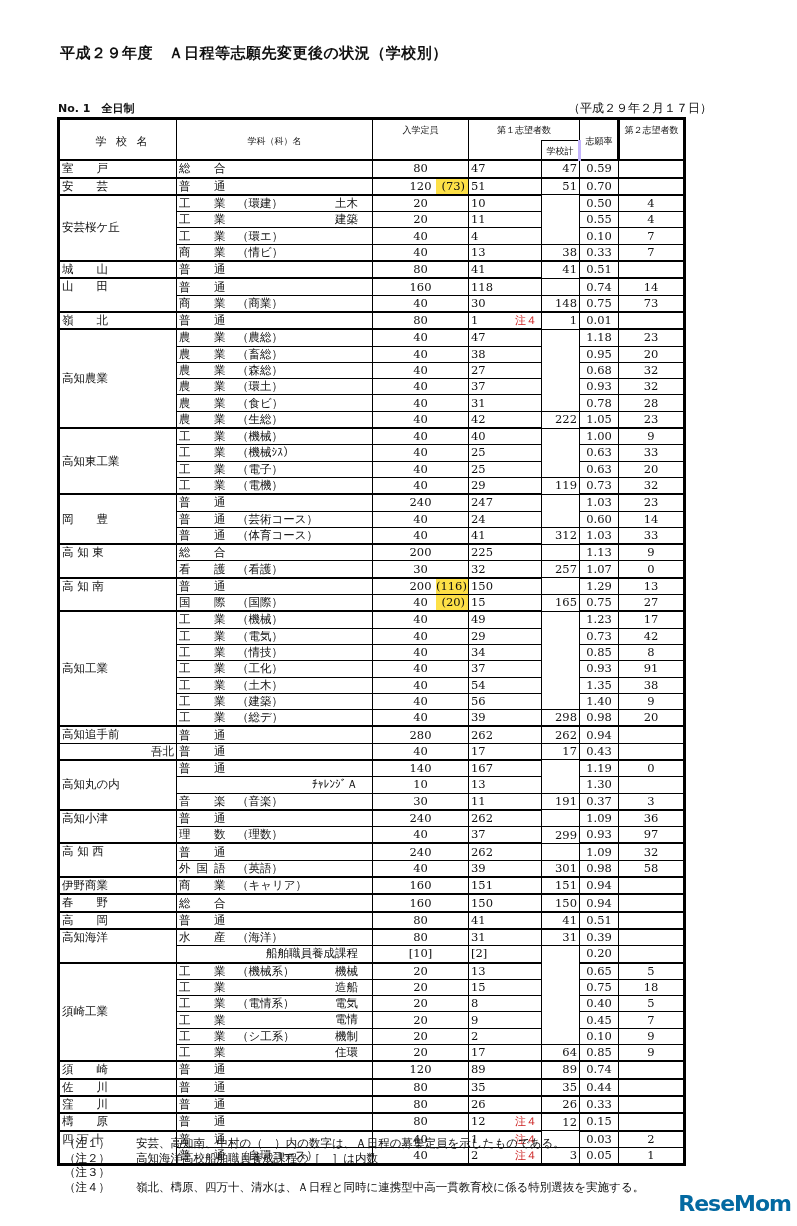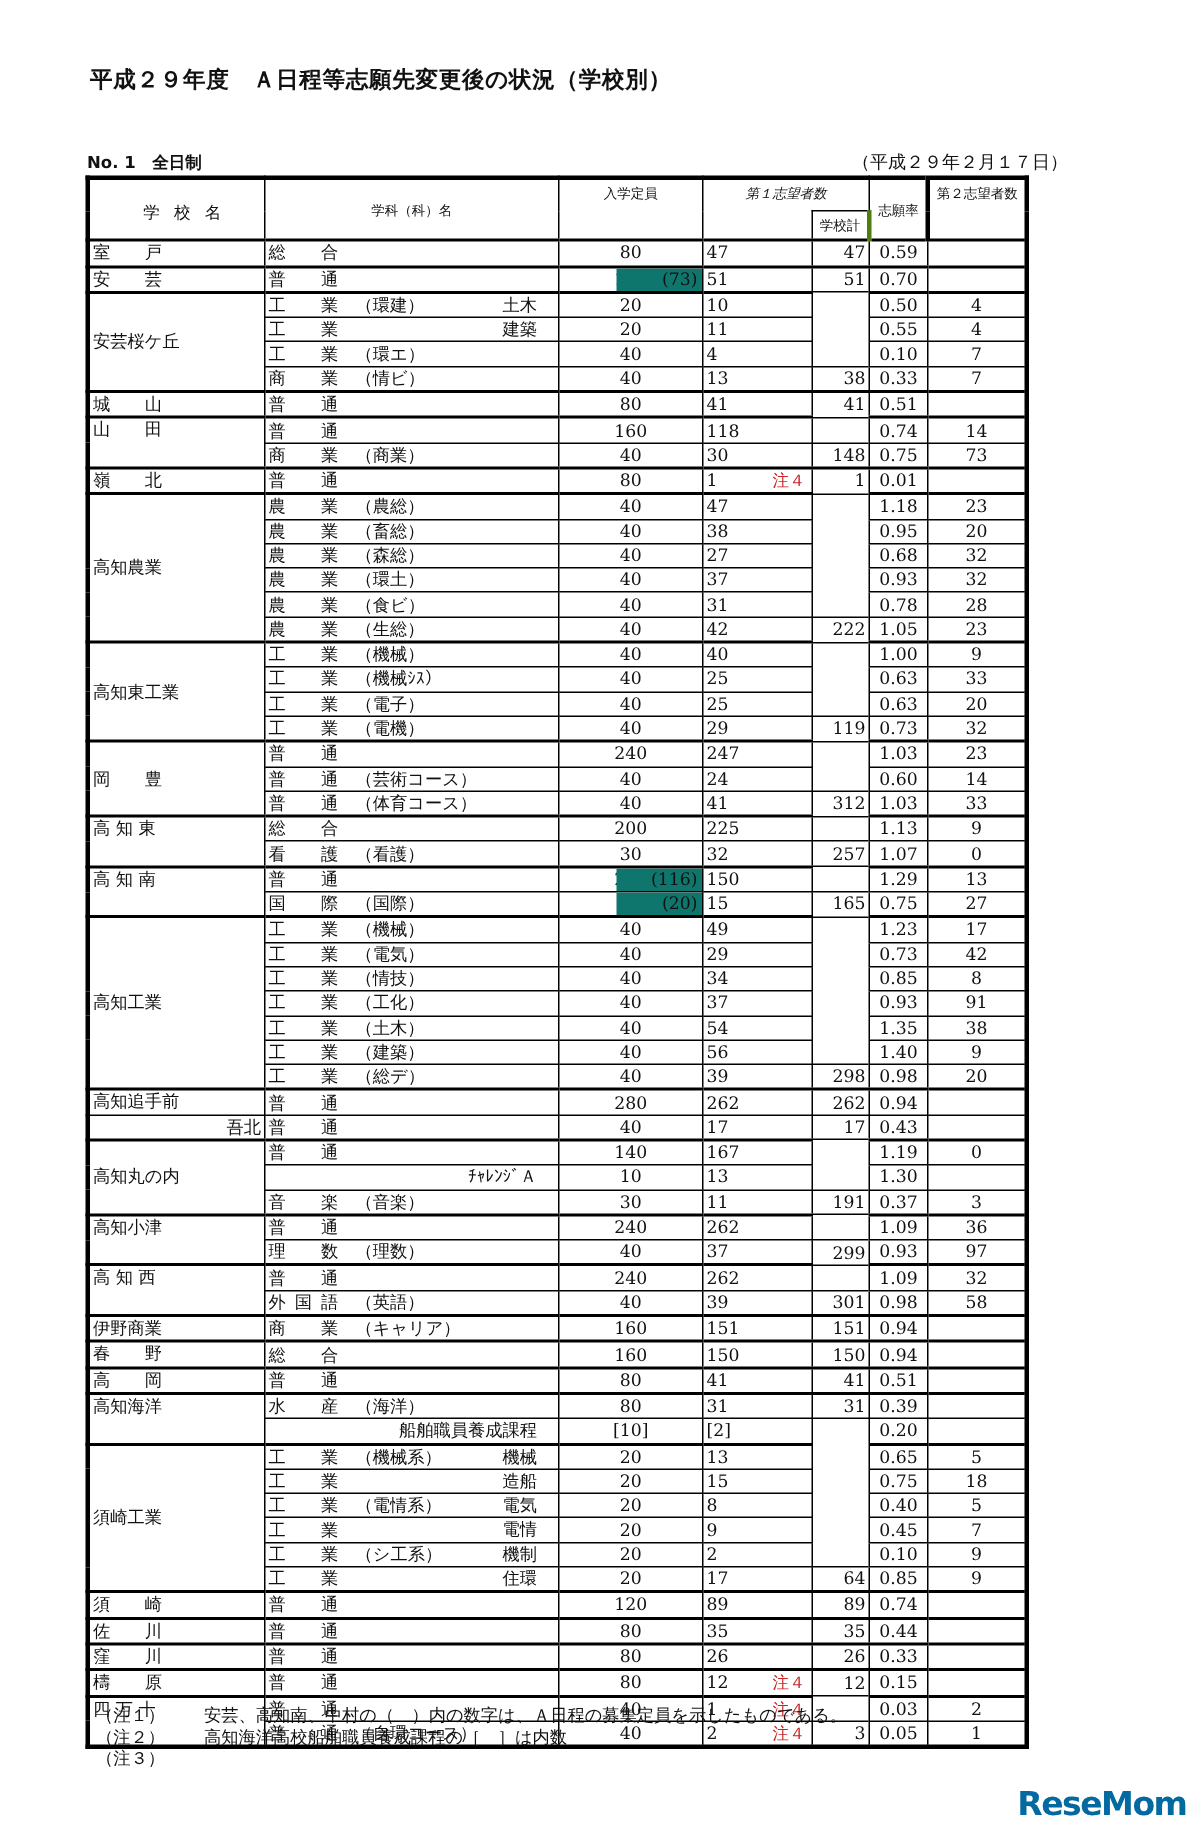--- a/index.html
+++ b/index.html
@@ -22,21 +22,21 @@
   .c-total { width: 38px; }
   .c-rate { width: 39px; }
   .c-second { width: 66px; }
   td.school { vertical-align: top; text-align: left; letter-spacing: 0; margin-top: 24px; }
   td.school.mid { vertical-align: middle; }
   td.dept { position: relative; }
   .dk { display: inline-block; width: 58px; letter-spacing: 6px; }
   .dp { display: inline-block; }
   .dsub { position: absolute; right: 14px; top: 0; }
   td.quota { text-align: center; position: relative; }
-  .hl { position: absolute; right: 0; top: 0; bottom: 0; width: 57px; background: #0f766e; text-align: right; padding-right: 3px; box-sizing: border-box; }
+  .hl { position: absolute; right: 0; top: 0; bottom: 0; width: 32px; background: #fde047; text-align: right; padding-right: 3px; box-sizing: border-box; }
   td.first { text-align: left; padding-left: 22px; position: relative; border-right: none; }
   .note4 { position: absolute; right: 4px; color: #cc2222; font-size: 11px; }
   td.total { text-align: right; border-left: 1px solid #000; border-right: 3px solid #000; }
   td.total.nob { border-top: none; border-bottom: none; }
   td.rate { text-align: center; border-right: 3px solid #000; }
   td.second { text-align: center; }
   tr.grp td { border-top: 2.5px solid #000; }
   th.h-total { height: 14px; padding: 0; text-align: center; vertical-align: middle; font-size: 9px; }
   .notes { position: absolute; left: 64px; top: 1136px; font-size: 11.5px; line-height: 14.5px;
            font-family: "DejaVu Sans", "Liberation Sans", sans-serif; }
@@ -60,27 +60,27 @@
       <col class="c-first">
       <col class="c-total">
       <col class="c-rate">
       <col class="c-second">
   </colgroup>
   <thead>
     <tr>
       <th rowspan="2" style="font-size:11px;vertical-align:middle;letter-spacing:3px;padding-left:12px;">学 校 名</th>
       <th rowspan="2" style="vertical-align:middle;">学科（科）名</th>
       <th rowspan="2">入学定員</th>
-      <th colspan="2" style="border-bottom:none;height:17px;font-style:italic;">第１志望者数</th>
+      <th colspan="2" style="border-bottom:none;height:17px;">第１志望者数</th>
       <th rowspan="2" style="vertical-align:middle;border-right:3px solid #000;">志願率</th>
       <th rowspan="2">第２志望者数</th>
     </tr>
     <tr>
       <th style="border-top:none;border-right:none;height:14px;padding:0;"></th>
-      <th class="h-total" style="border-right:3px solid #4d7c0f;">学校計</th>
+      <th class="h-total" style="border-right:3px solid #c4b5fd;">学校計</th>
     </tr>
   </thead>
   <tbody id="tbody">
       <tr class="grp">
         <td class="school" rowspan="1">室　　戸</td>
         <td class="dept"><span class="dk">総　合</span><span class="dp"></span><span class="dsub"></span></td>
         <td class="quota"><span>80</span></td>
         <td class="first"><span>47</span></td>
         <td class="total">47</td>
         <td class="rate">0.59</td>
@@ -592,15 +592,19 @@
       <span class="nl">（注１）</span>
       <span>安芸、高知南、中村の（　）内の数字は、Ａ日程の募集定員を示したものである。</span>
     </div>
     <div>
       <span class="nl">（注２）</span>
       <span>高知海洋高校船舶職員養成課程の［　］は内数</span>
     </div>
     <div>
       <span class="nl">（注３）</span>
     </div>
+    <div>
+      <span class="nl">（注４）</span>
+      <span>嶺北、檮原、四万十、清水は、Ａ日程と同時に連携型中高一貫教育校に係る特別選抜を実施する。</span>
+    </div>
   </div>
 
 <div class="logo">ReseMom</div>
 
 </body></html>

